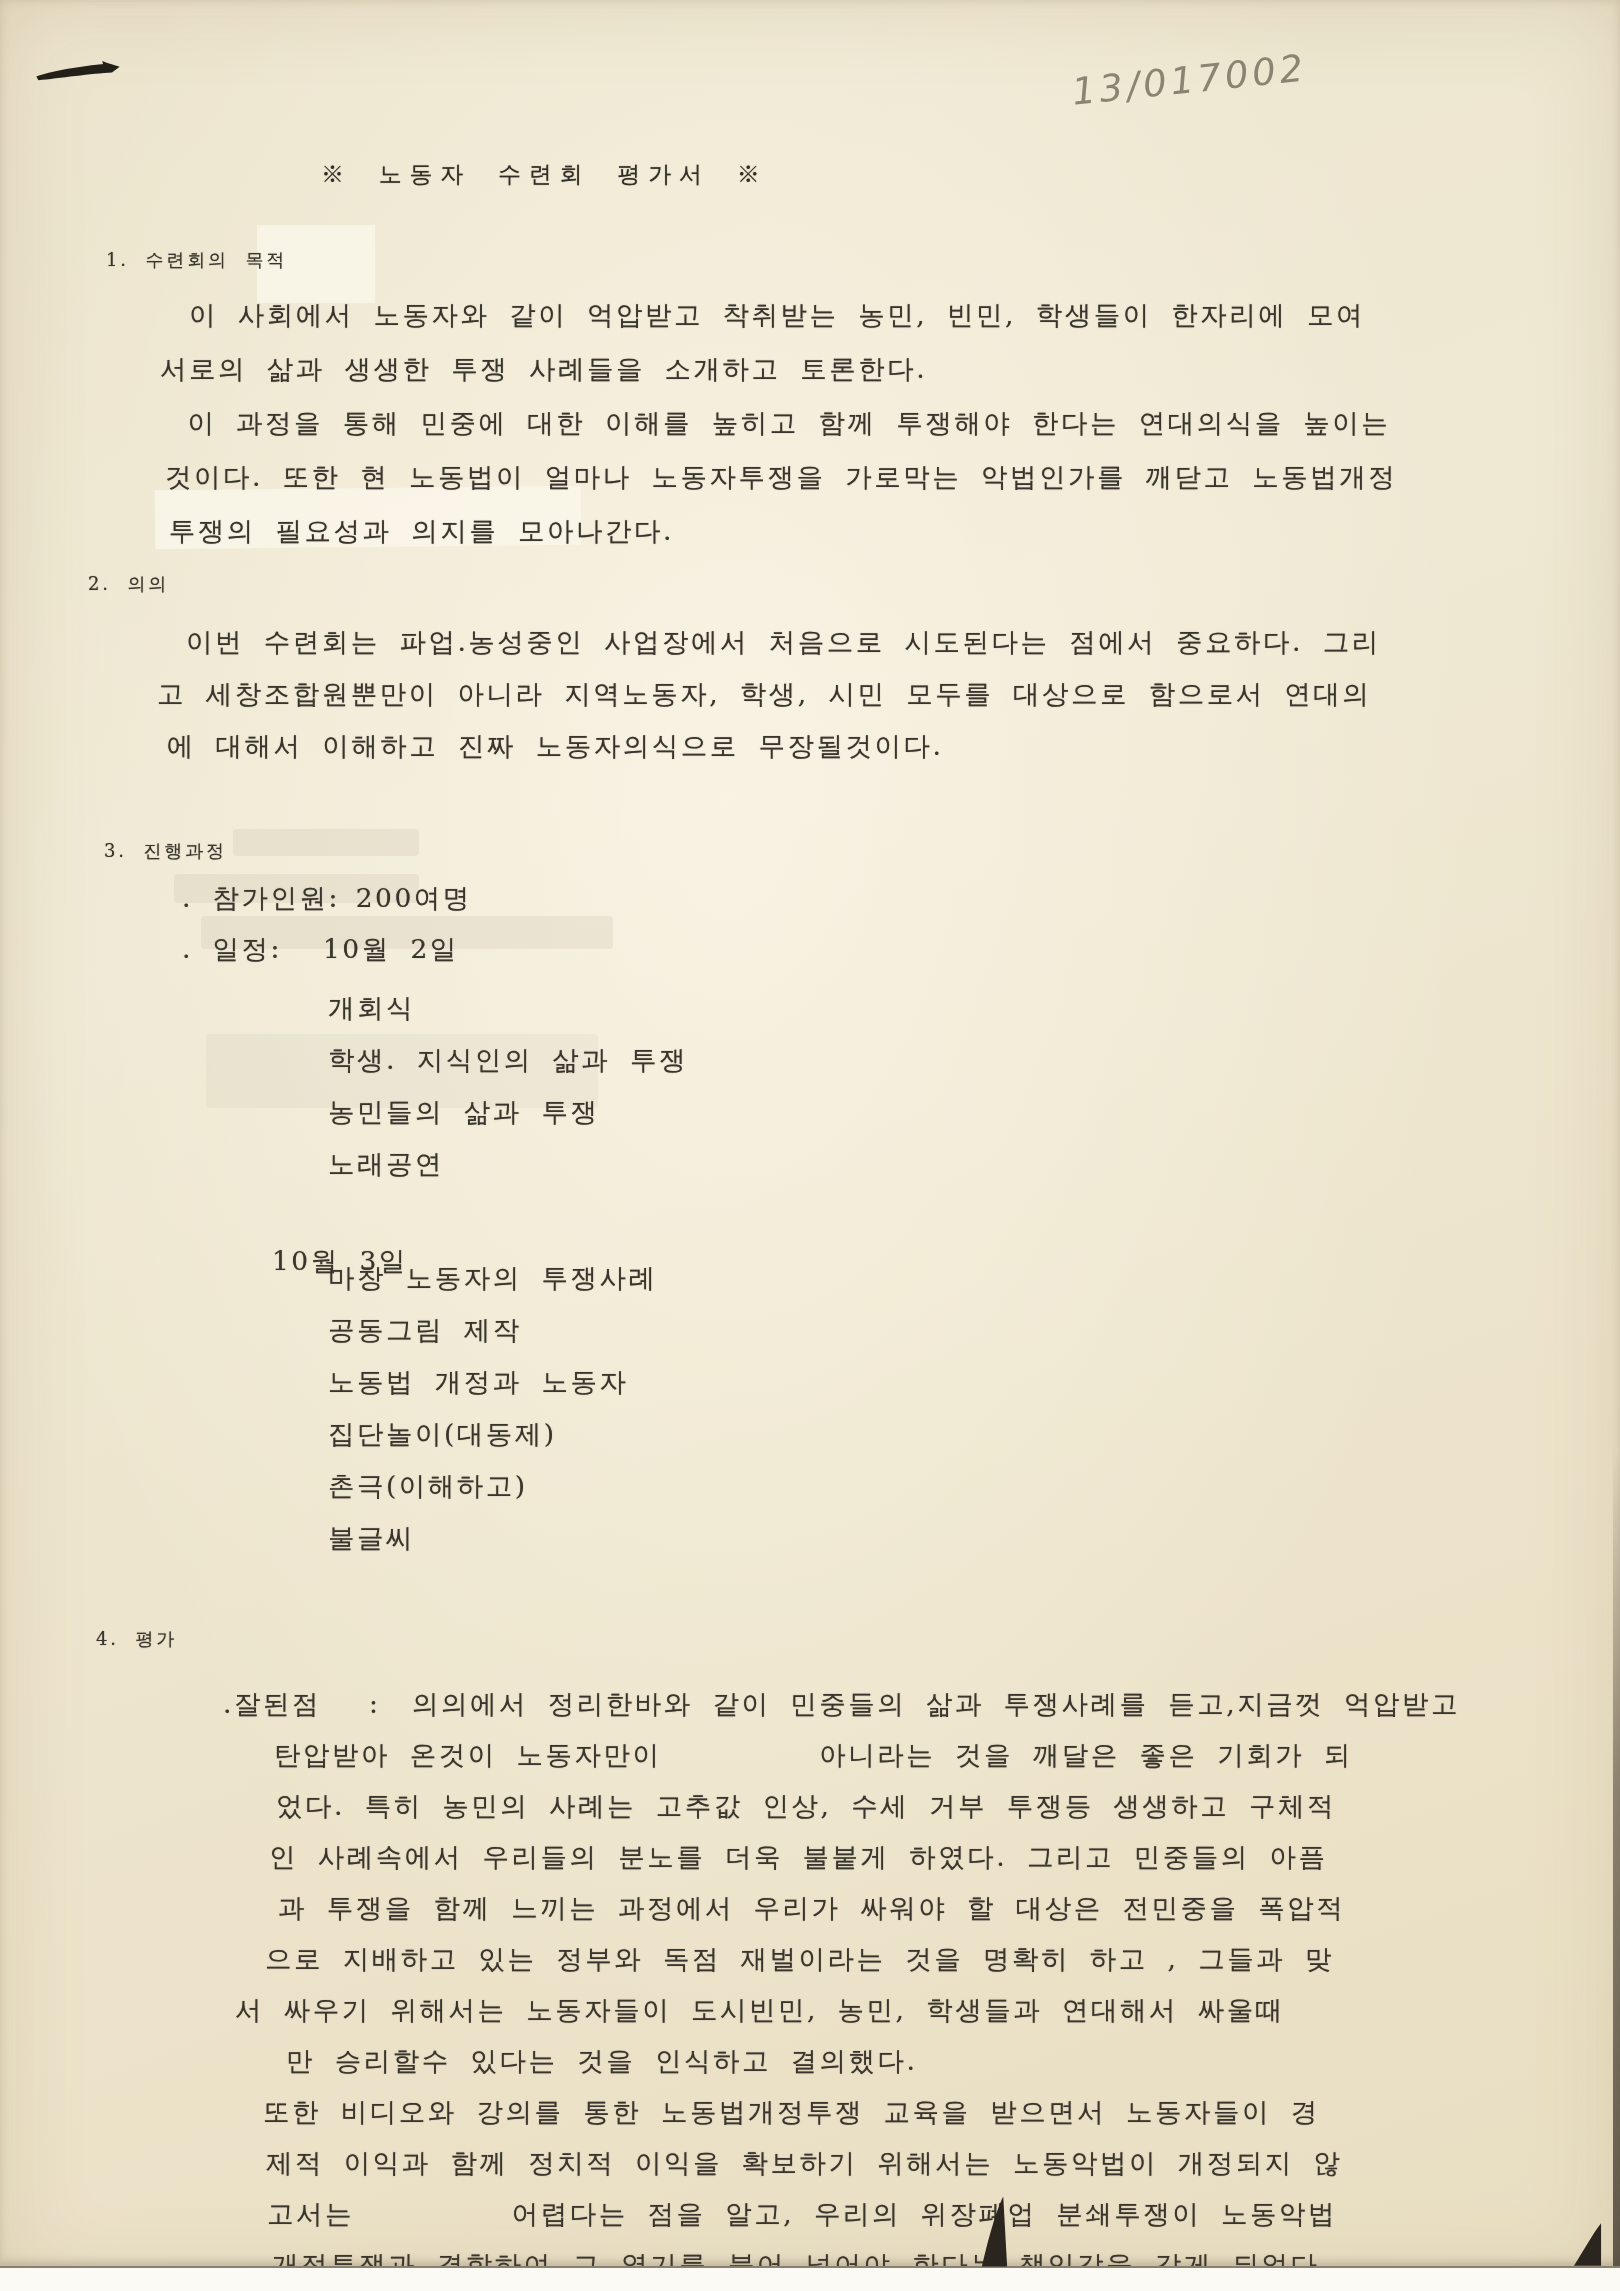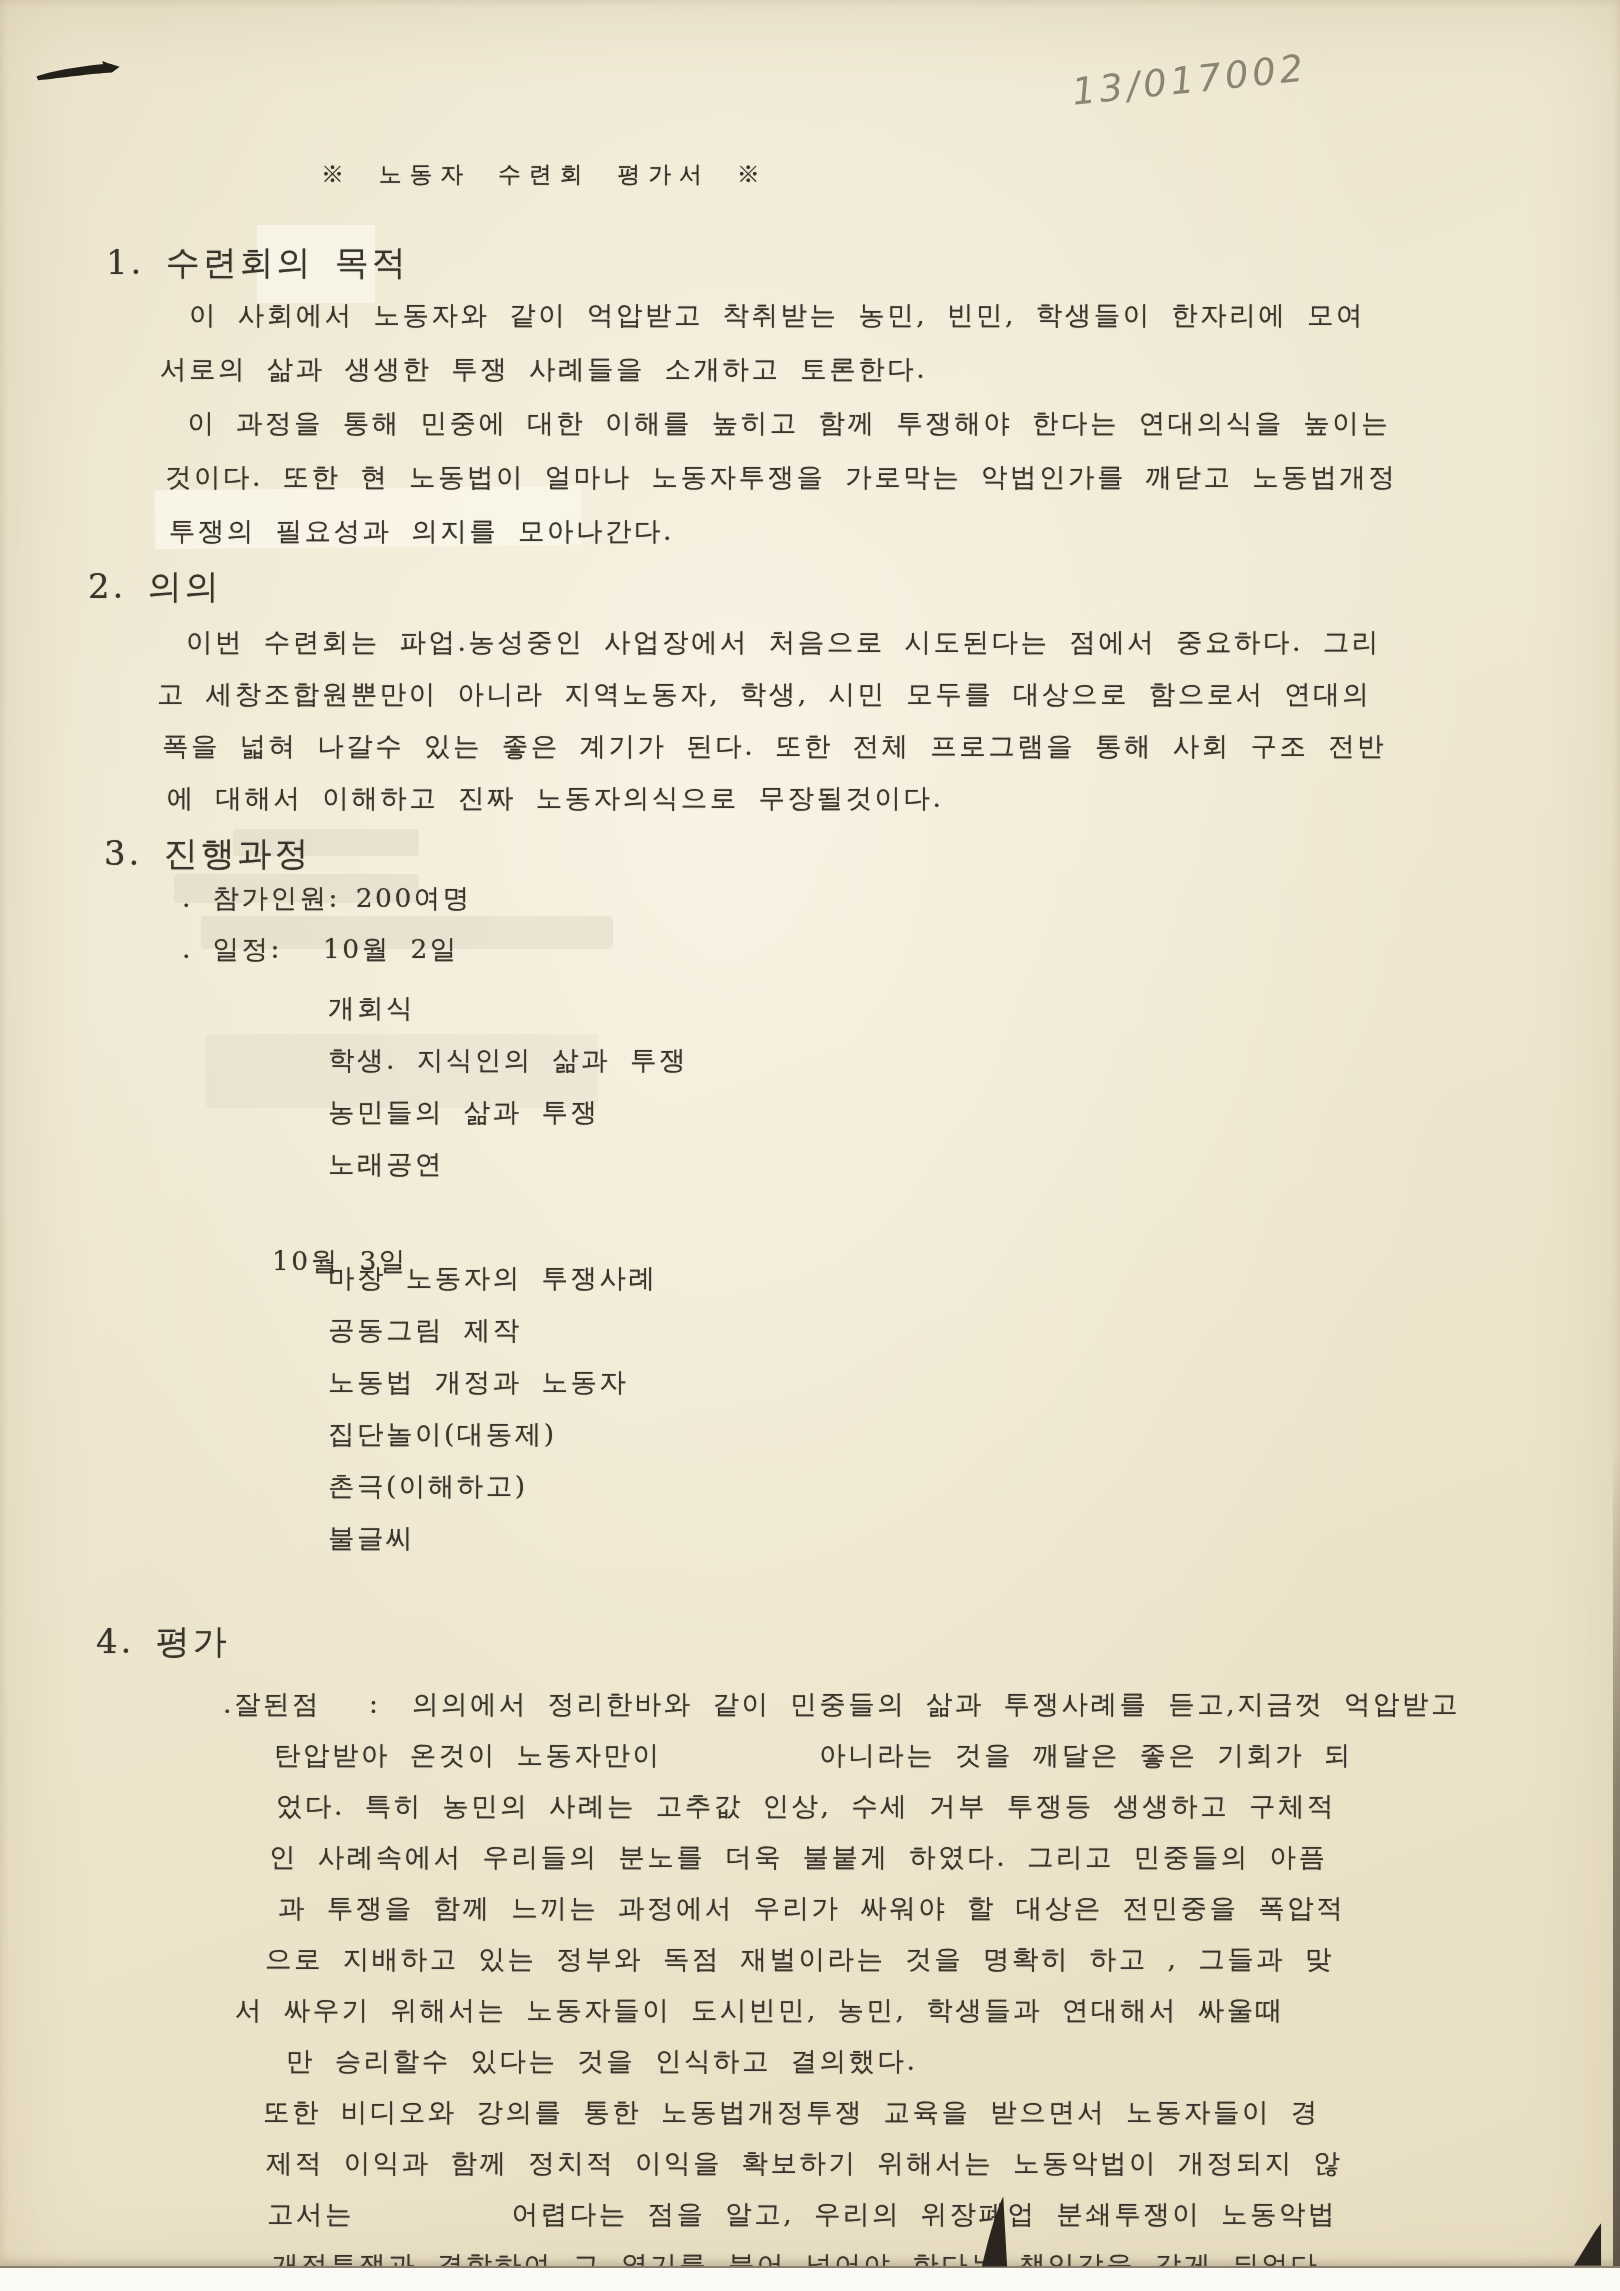--- a/index.html
+++ b/index.html
@@ -11,22 +11,22 @@
       linear-gradient(160deg,#ece4cd 0%, #efe8d3 35%, #ece3ca 70%, #e8dec2 100%);
     box-shadow: inset 0 0 88px rgba(150,125,75,.20), inset 0 0 9.8px rgba(100,85,55,.18);
     overflow:hidden;
     font-family:"DejaVu Serif","Liberation Serif",serif;
     color:#3a352c;
   }
   .abs{position:absolute;}
   .line{white-space:pre-wrap;}
   .body-text{font-size:26.5px;letter-spacing:2.5px;word-spacing:8.8px;
     text-shadow:0 0 1px rgba(58,53,44,.55);}
-  .heading{font-size:34px;letter-spacing:2.9px;word-spacing:7.8px;
-    text-shadow:0 0 1px rgba(50,45,37,.6);}
+  .heading{font-size:18px;letter-spacing:2.9px;word-spacing:7.8px;
+    text-shadow:0 0 1px rgba(50,45,37,.6);margin-top:8px;}
   .title{font-size:23px;letter-spacing:7.8px;word-spacing:11.8px;color:#322d25;
     text-shadow:0 0 1px rgba(50,45,37,.7);}
   .handwritten{font-family:"DejaVu Sans","Liberation Sans",sans-serif;
     font-style:italic;font-size:37px;letter-spacing:3.9px;color:#8b8472;
     transform:rotate(-6deg);transform-origin:left top;}
   .s1-lines .line{line-height:54px;height:54px;}
   .s2-lines .line{line-height:52px;height:52px;}
   .sched .line{line-height:52px;height:52px;}
   .eval-lines .line{line-height:51px;height:51px;}
   .row{display:flex;align-items:baseline;}
@@ -65,21 +65,20 @@
     <div class="line" style="padding-left:0px">서로의 삶과 생생한 투쟁 사례들을 소개하고 토론한다.</div>
     <div class="line" style="padding-left:27.4px">이 과정을 통해 민중에 대한 이해를 높히고 함께 투쟁해야 한다는 연대의식을 높이는</div>
     <div class="line" style="padding-left:4.9px">것이다. 또한 현 노동법이 얼마나 노동자투쟁을 가로막는 악법인가를 깨닫고 노동법개정</div>
     <div class="line" style="padding-left:8.8px">투쟁의 필요성과 의지를 모아나간다.</div>
   </div>
 
   <div class="abs heading line" style="left:88px;top:564px;">2. 의의</div>
   <div class="abs body-text s2-lines" style="left:155px;top:616px;">
     <div class="line" style="padding-left:31px">이번 수련회는 파업.농성중인 사업장에서 처음으로 시도된다는 점에서 중요하다. 그리</div>
     <div class="line" style="padding-left:2px">고 세창조합원뿐만이 아니라 지역노동자, 학생, 시민 모두를 대상으로 함으로서 연대의</div>
-    <div class="line" style="padding-left:6.9px">폭을 넓혀 나갈수 있는 좋은 계기가 된다. 또한 전체 프로그램을 통해 사회 구조 전반</div>
     <div class="line" style="padding-left:11.8px">에 대해서 이해하고 진짜 노동자의식으로 무장될것이다.</div>
   </div>
 
   <div class="abs heading line" style="left:104px;top:831px;">3. 진행과정</div>
 
   <div class="abs body-text row" style="left:182px;top:880px;">
     <span class="bullet line">.</span>
     <span class="line">참가인원:</span>
     <span class="line" style="margin-left:15.7px">200여명</span>
   </div>

